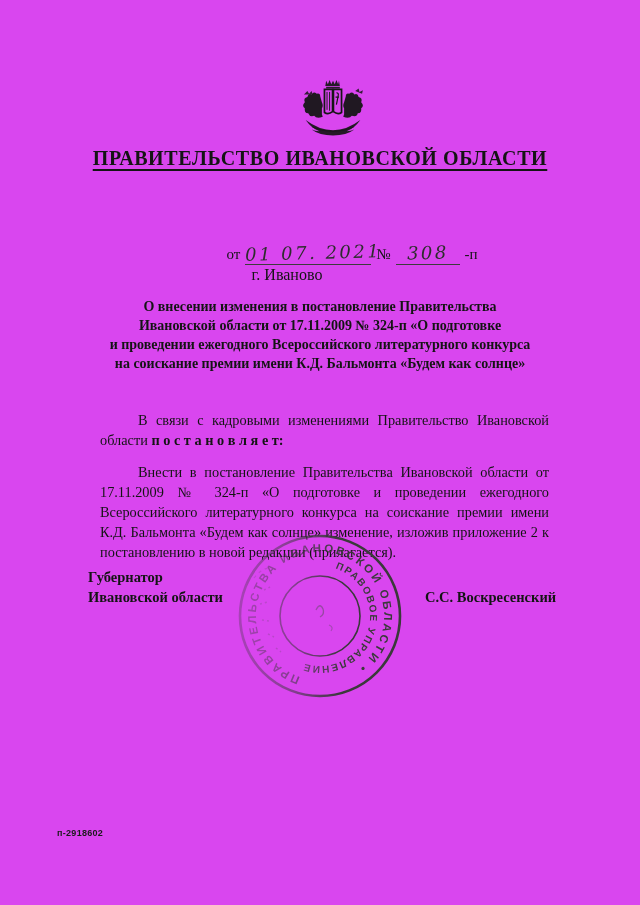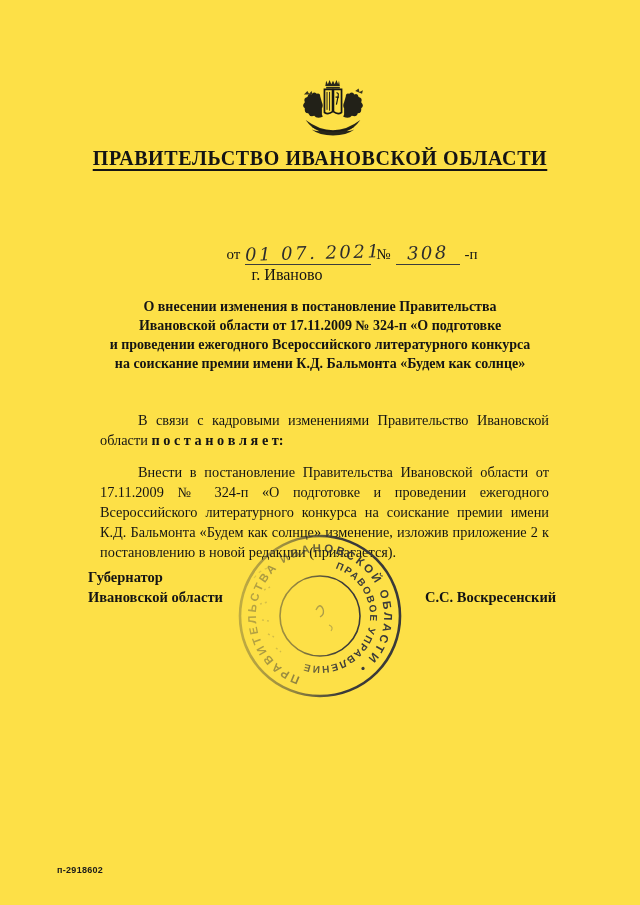--- a/index.html
+++ b/index.html
@@ -1,18 +1,18 @@
 <!DOCTYPE html>
 <html><head>
 <meta charset="utf-8">
 <style>
   html,body{margin:0;padding:0;background:#e8e8e8;}
   .page{
     position:relative;width:640px;height:905px;margin:0 auto;
-    background:#fde047;color:#141414;
+    background:#d946ef;color:#141414;
     font-family:"Liberation Serif",serif;
     overflow:hidden;
   }
   .emblem{position:absolute;left:292px;top:77px;width:82px;height:64px;}
   .org-title{
     position:absolute;left:0;top:147px;width:100%;
     text-align:center;font-weight:bold;font-size:20px;letter-spacing:.6px;
     text-decoration:underline;text-decoration-thickness:2px;text-underline-offset:4px;
   }
   .doc-type{
@@ -54,21 +54,21 @@
   .sig-position{
     position:absolute;left:88px;top:567px;
     font-weight:bold;font-size:14.5px;line-height:20px;
   }
   .sig-name{
     position:absolute;left:425px;top:589px;
     font-weight:bold;font-size:14.5px;white-space:nowrap;
   }
   .stamp{position:absolute;left:234px;top:530px;width:172px;height:172px;}
   .footer-code{
-    position:absolute;left:57px;top:865px;
+    position:absolute;left:57px;top:828px;
     font-family:"Liberation Sans",sans-serif;
     font-weight:bold;font-size:9px;color:#1a1a1a;letter-spacing:.3px;
   }
 </style>
 </head>
 <body>
 
 <div class="page">
 
   <div class="emblem">

